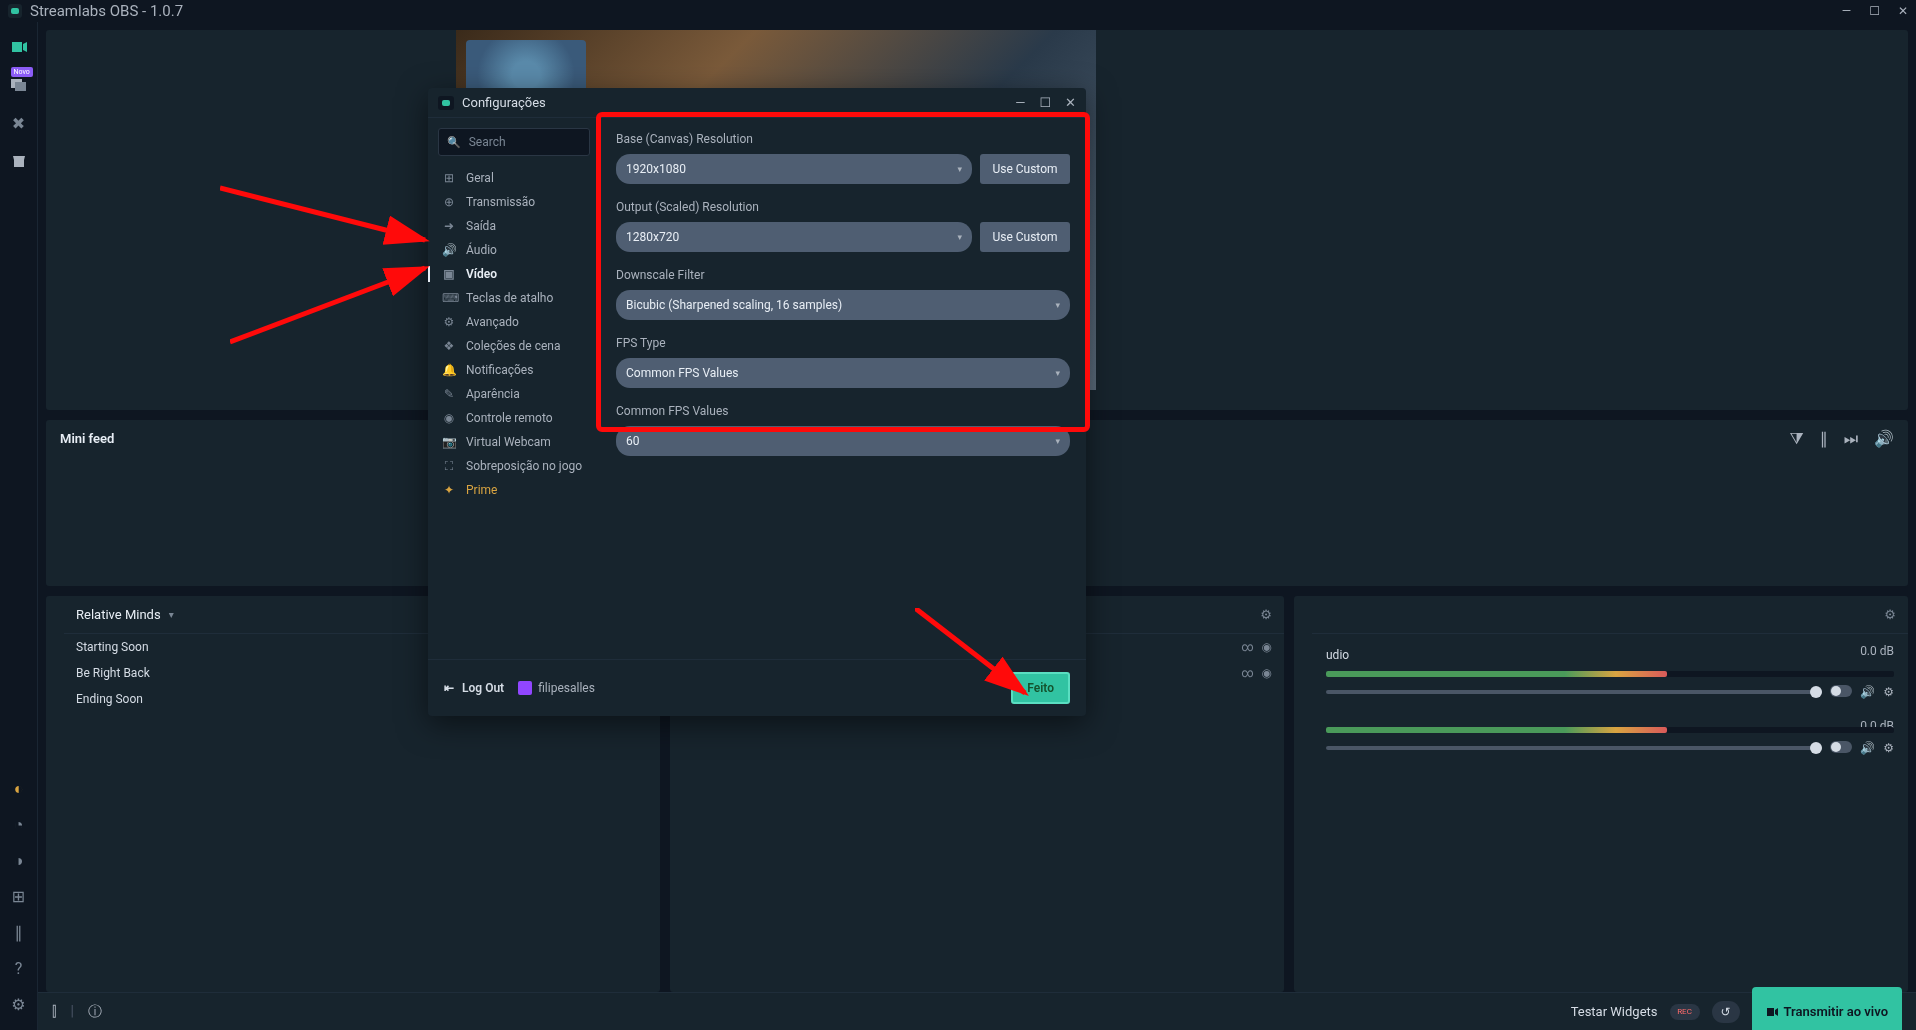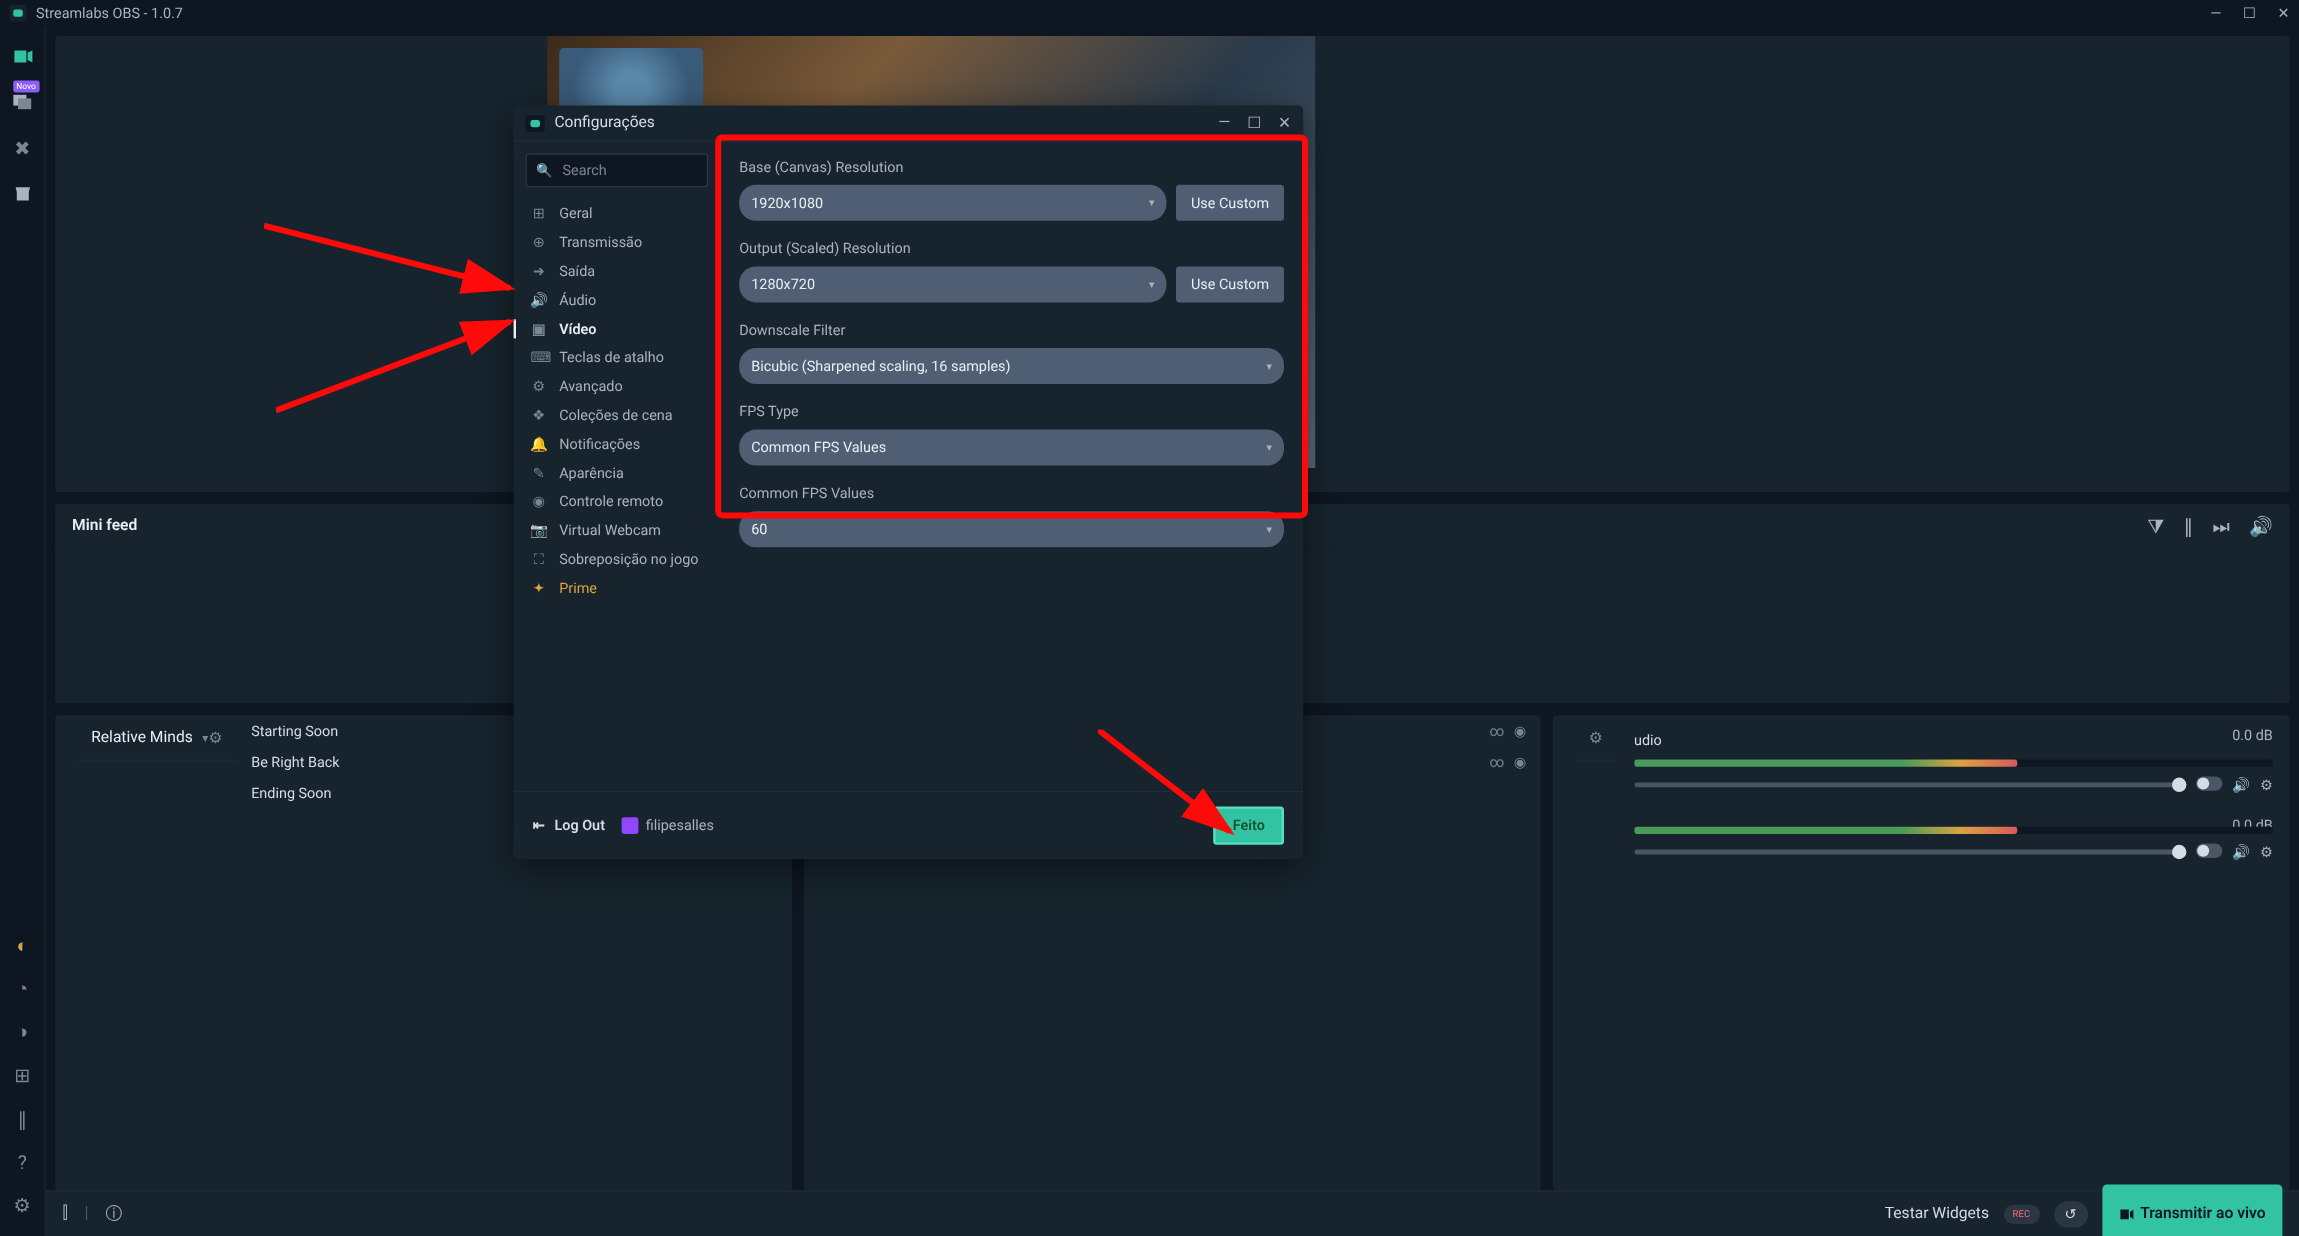--- a/index.html
+++ b/index.html
@@ -2,21 +2,21 @@
 <html><head>
 <meta charset="utf-8">
 <style>
 * { margin: 0; padding: 0; box-sizing: border-box; font-family: -apple-system, BlinkMacSystemFont, 'Segoe UI', Roboto, sans-serif; }
 body { background: #0e1621; color: #aab2bd; overflow: hidden; width: 1916px; height: 1030px; position: relative; }
 
 
 .titlebar { height: 22px; background: #0e1621; display: flex; align-items: center; padding: 0 8px; }
 .titlebar .logo { width: 14px; height: 14px; background: #17242d; border-radius: 3px; margin-right: 8px; display: flex; align-items: center; justify-content: center; }
 .titlebar .logo::before { content: ""; width: 8px; height: 6px; background: #31c3a2; border-radius: 2px; }
-.titlebar .title { font-size: 12px; color: #aab2bd; }
+.titlebar .title { font-size: 15px; color: #aab2bd; }
 .titlebar .window-controls { margin-left: auto; display: flex; gap: 18px; }
 .titlebar .window-controls span { font-size: 12px; color: #aab2bd; cursor: pointer; }
 
 
 .rail { position: absolute; left: 0; top: 22px; bottom: 0; width: 38px; background: #0e1621; display: flex; flex-direction: column; align-items: center; padding-top: 6px; border-right: 1px solid #1a2633; }
 .rail .rail-item { width: 24px; height: 24px; margin: 7px 0; display: flex; align-items: center; justify-content: center; color: #7a8694; cursor: pointer; position: relative; }
 .rail .rail-item.accent { color: #31c3a2; }
 .rail .badge-novo { position: absolute; top: -6px; left: 4px; font-size: 7px; background: #8b5cf6; color: #fff; padding: 1px 3px; border-radius: 2px; }
 .rail .spacer { flex: 1; }
 .rail .bottom-group { display: flex; flex-direction: column; align-items: center; padding-bottom: 8px; }
@@ -30,21 +30,21 @@
 .preview .game-img::before { content: ""; position: absolute; left: 10px; top: 10px; width: 120px; height: 70px; background: radial-gradient(circle, #5a8aaa 20%, #3a5a7a 70%); border-radius: 4px; }
 
 
 .mini-feed-header { height: 36px; background: #17242d; margin: 10px 8px 0 8px; display: flex; align-items: center; padding: 0 14px; border-radius: 3px 3px 0 0; }
 .mini-feed-header .label { font-size: 13px; color: #e8eef5; font-weight: 600; }
 .mini-feed-header .icons { margin-left: auto; display: flex; gap: 16px; color: #aab2bd; }
 .mini-feed-body { height: 130px; background: #17242d; margin: 0 8px; border-radius: 0 0 3px 3px; }
 
 
 .lower { flex: 1; display: flex; margin: 10px 8px 0 8px; gap: 10px; min-height: 0; }
-.panel { background: #17242d; border-radius: 3px; flex: 1; display: flex; flex-direction: row; overflow: hidden; padding-left: 18px; }
+.panel { background: #17242d; border-radius: 3px; flex: 1; display: flex; flex-direction: column; overflow: hidden; padding-left: 18px; }
 .panel-header { height: 38px; display: flex; align-items: center; padding: 0 12px; font-size: 13px; color: #e8eef5; border-bottom: 1px solid #1f2d3a; }
 .panel-header .chev { margin-left: 8px; font-size: 10px; color: #7a8694; }
 .panel-header .gear { margin-left: auto; color: #7a8694; font-size: 13px; }
 .panel-list { flex: 1; overflow: auto; }
 .panel-row { height: 26px; display: flex; align-items: center; padding: 0 12px; font-size: 12px; color: #d5dce5; cursor: pointer; }
 .panel-row.active { background: #4f5e72; }
 .panel-row .doc-icon { width: 12px; margin-right: 10px; color: #aab2bd; font-size: 11px; }
 .panel-row .row-icons { margin-left: auto; display: flex; gap: 8px; color: #7a8694; font-size: 12px; }
 
 

